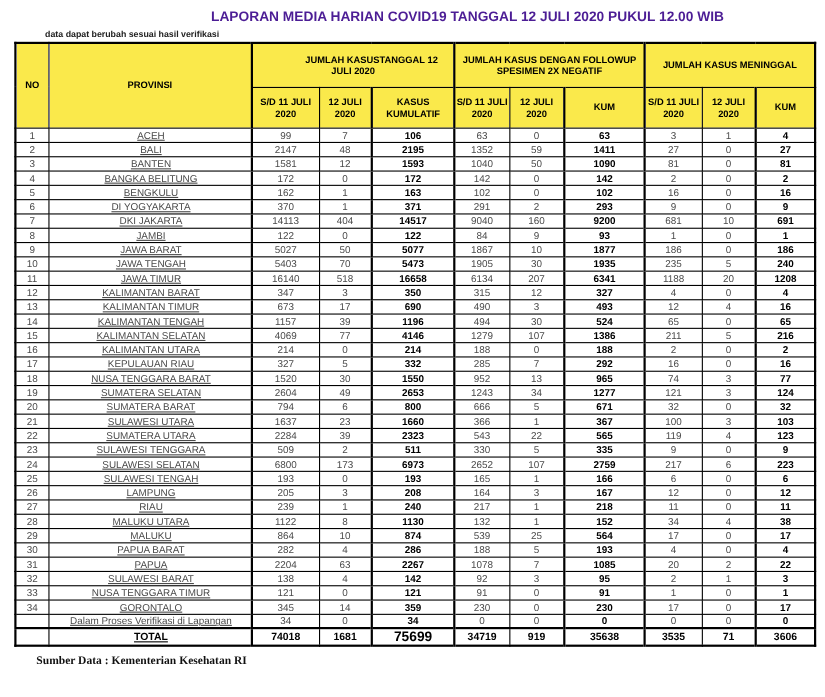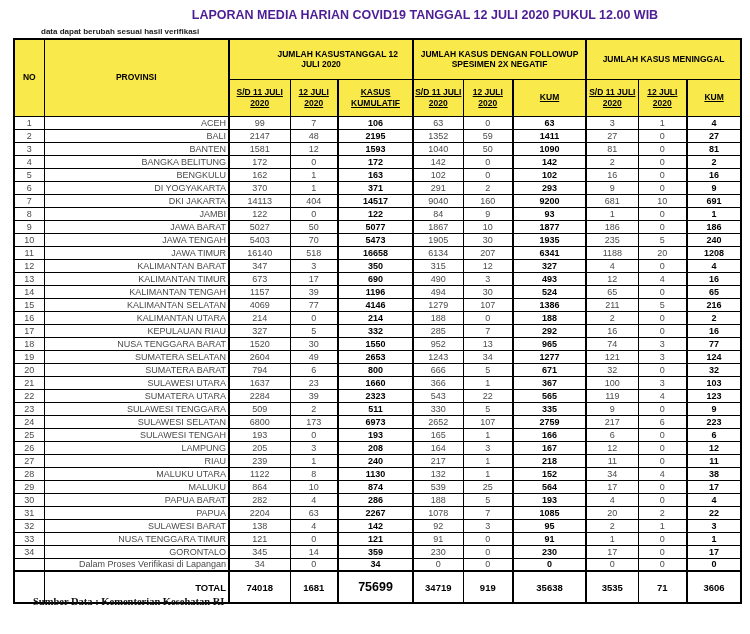--- a/index.html
+++ b/index.html
@@ -37,40 +37,40 @@
     background: #fae94b;
     font-weight: bold;
     color: #000;
     font-size: 8.5px;
     text-align: center;
     vertical-align: middle;
     white-space: normal;
     line-height: 1.25;
   }
   tr.hrow1 { height: 40px; }
-  tr.hrow2 { height: 37px; text-decoration: underline; }
+  tr.hrow2 { height: 37px; }
   th.group { padding: 2px 6px; }
   .g1top { display: flex; justify-content: flex-end; padding: 0 8px; }
 
   tbody td {
     font-size: 9px;
     color: #4a4a4a;
     text-align: center;
     vertical-align: middle;
     padding: 0 2px;
   }
   tbody tr.data { height: 13px; }
-  td.c-prov { text-align: right; padding-left: 4px; }
+  td.c-prov { text-align: center; padding-left: 4px; text-decoration: underline; }
   td.bold { font-weight: bold; color: #000; }
 
   
   .bl2 { border-left: 2px solid #000; }
   .br2 { border-right: 2px solid #000; }
 
-  tbody tr.total { height: 32px; border-top: 2px solid #000; }
+  tbody tr.total { height: 16px; border-top: 2px solid #000; }
   tbody tr.total td { font-weight: bold; color: #000; font-size: 9.5px; }
   tbody tr.total td.v2 { font-size: 12.5px; margin-top: 24px; }
 
   .footer {
     position: absolute; top: 596px; left: 33px;
     font-size: 10.5px; font-weight: bold; color: #111; font-family: Liberation Serif, serif;
   }
 </style>
 </head>
 <body>

